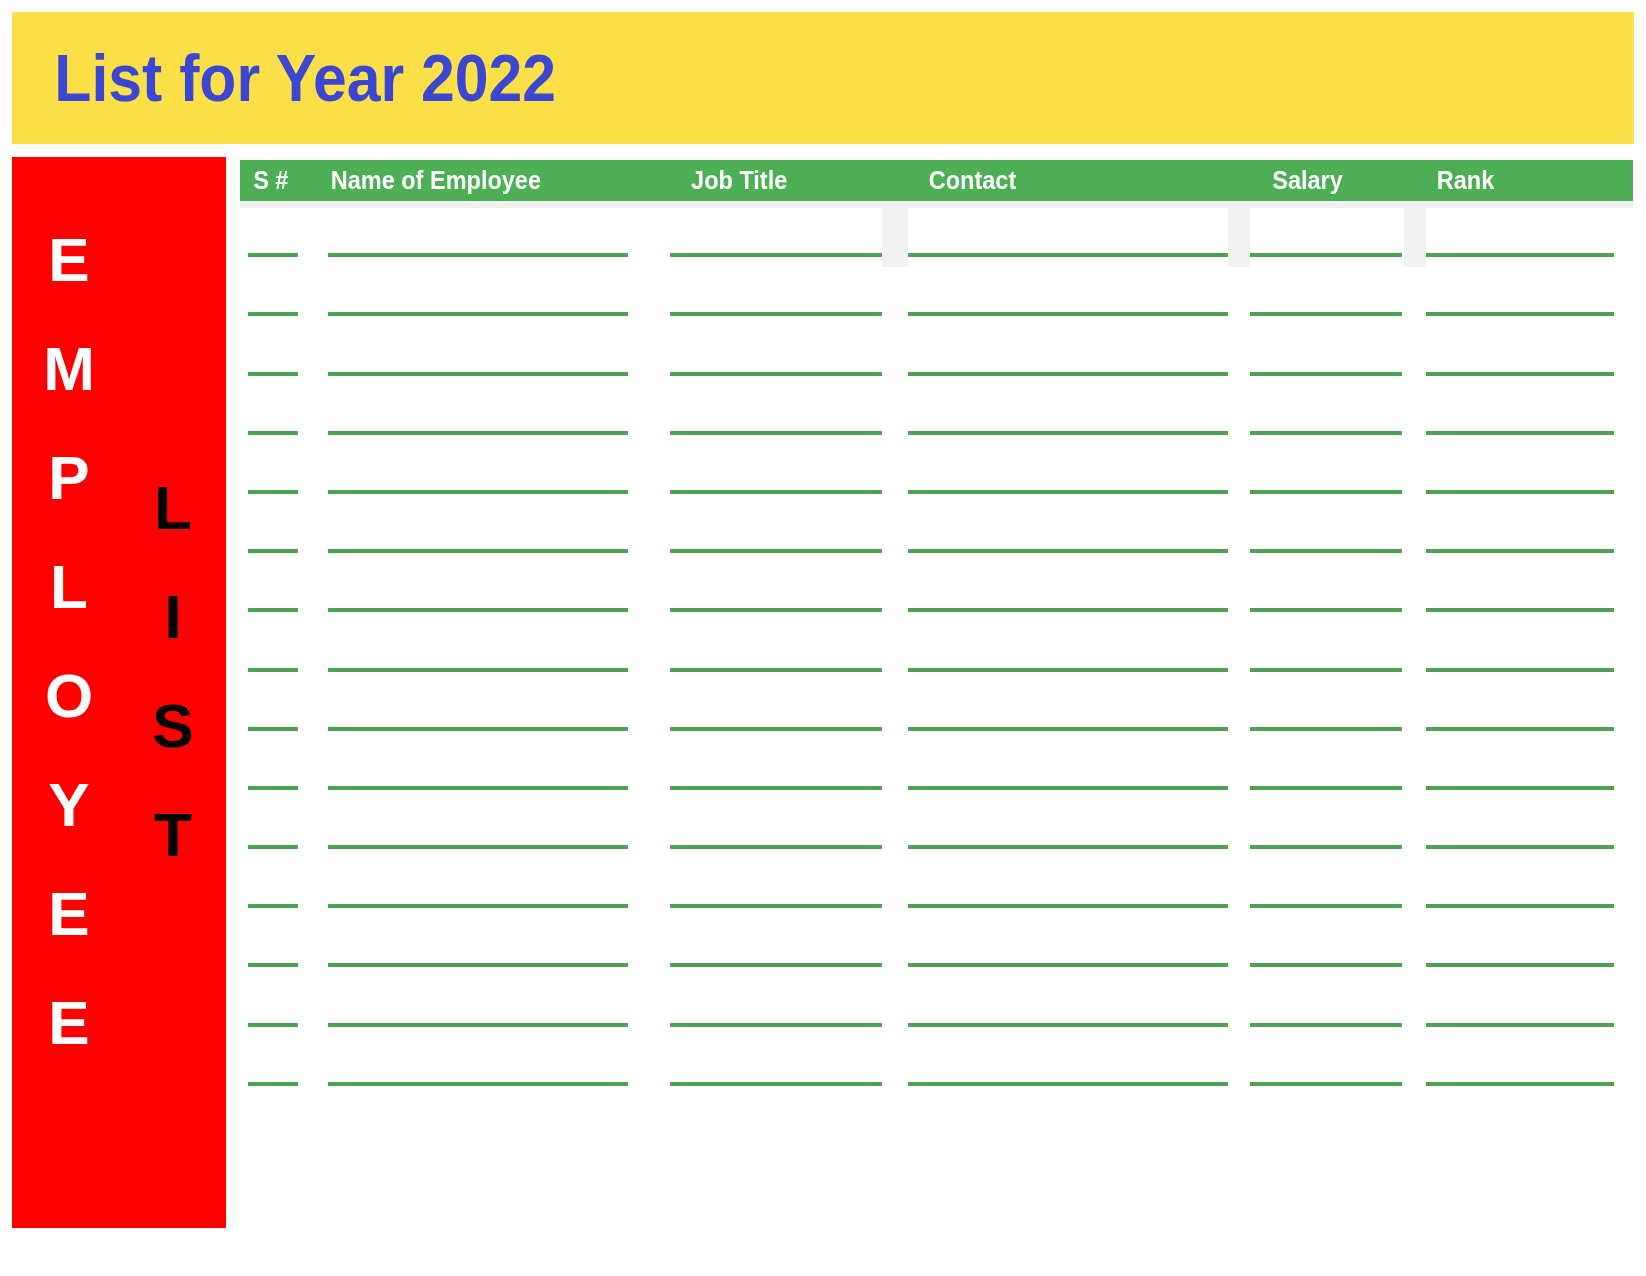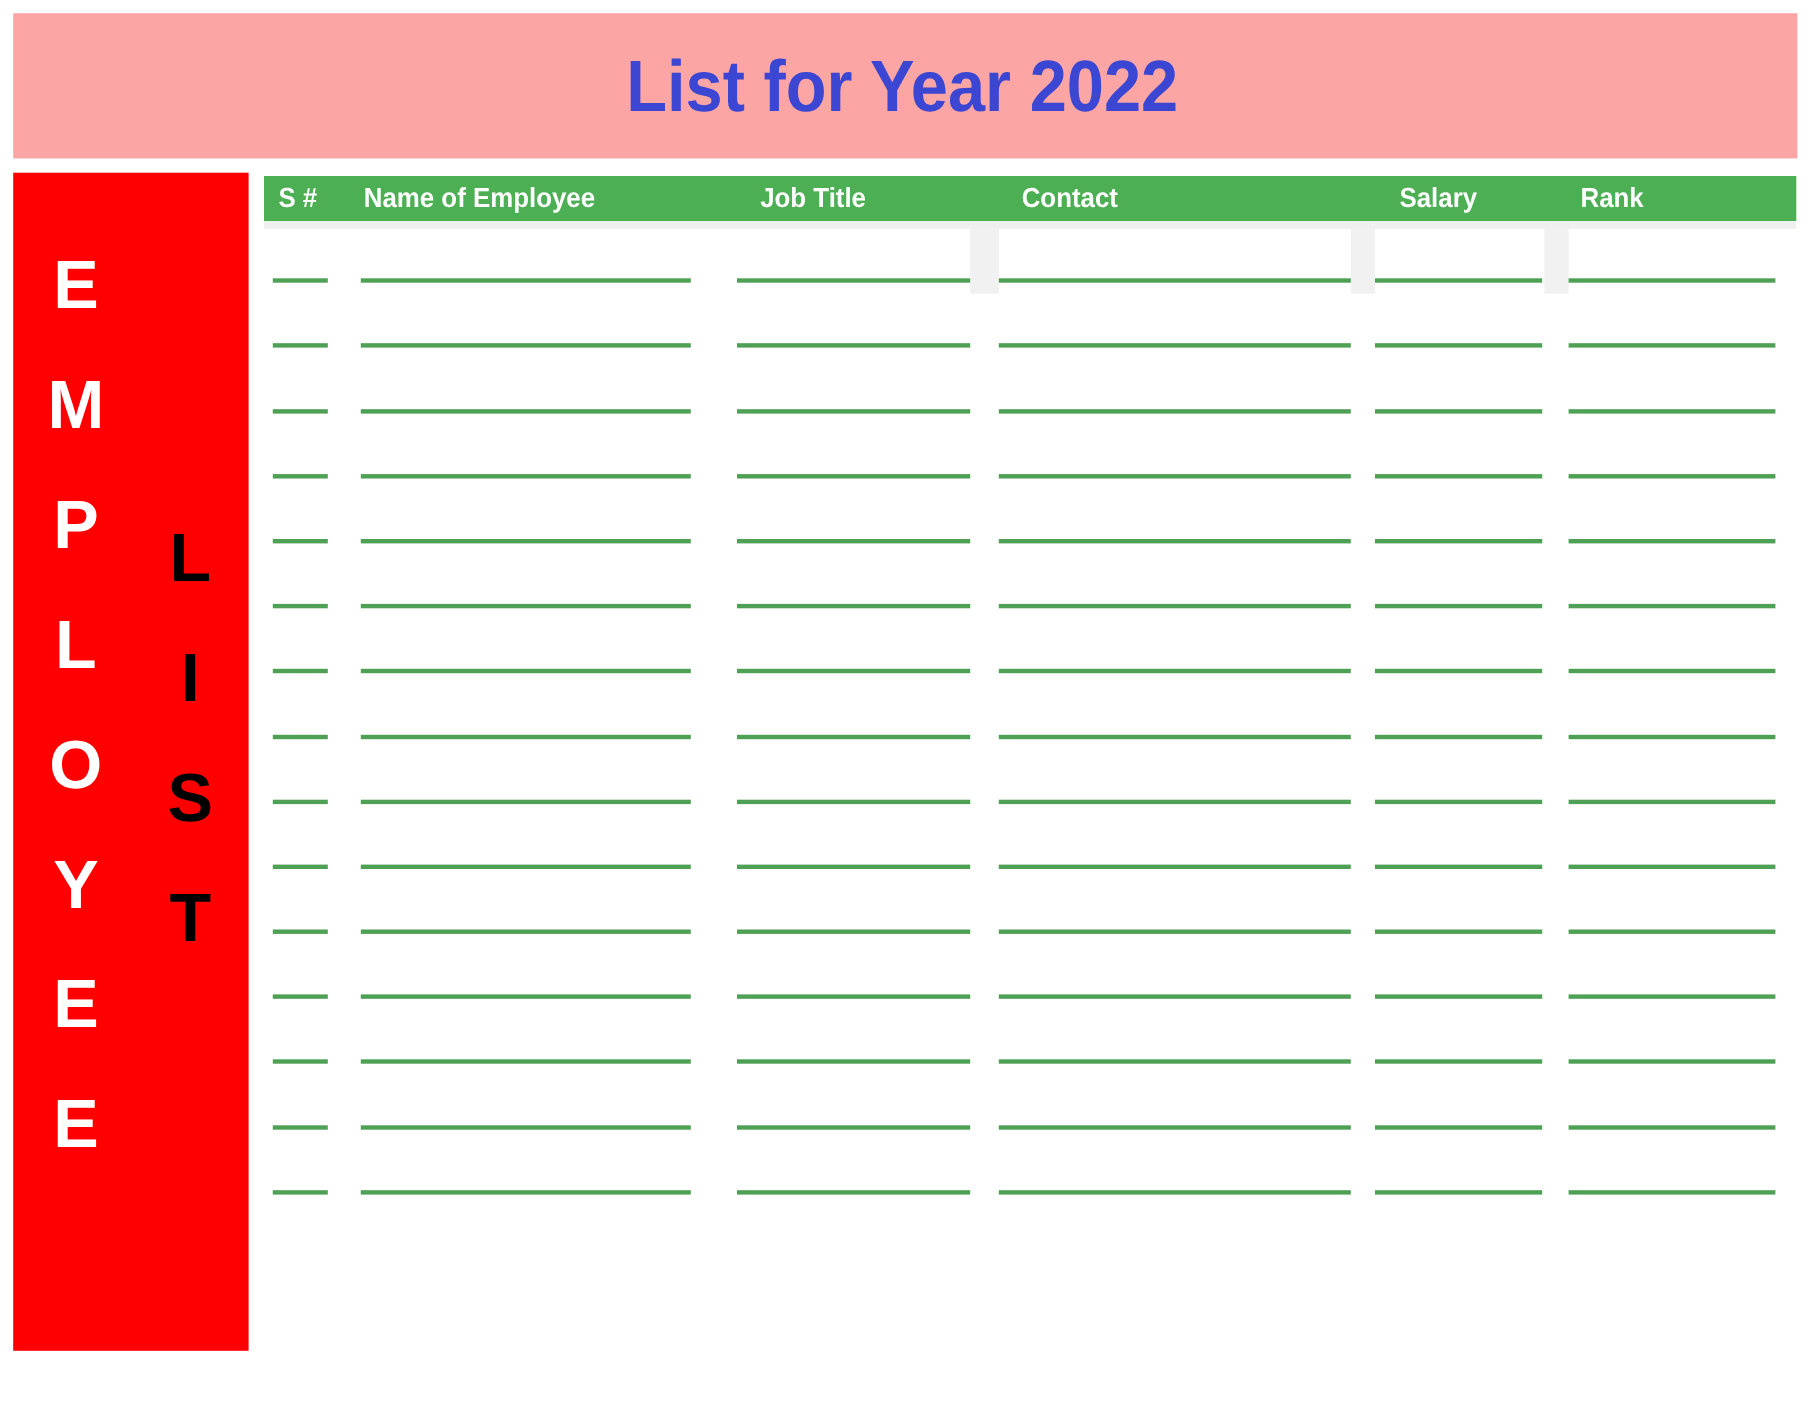--- a/index.html
+++ b/index.html
@@ -46,24 +46,23 @@
     letter-spacing: -0.5px;
     padding-left: 68px;
     line-height: 1;
     transform: scaleX(0.92);
     transform-origin: left center;
     white-space: nowrap;
   }
   .header-year {
     flex: 1;
     height: 132px;
-    background: #fca5a5;
+    background: #fde047;
     display: flex;
     align-items: center;
-    justify-content: center;
   }
   .header-year-text {
     color: #3b46d2;
     font-size: 66px;
     font-weight: bold;
     padding-left: 46px;
     line-height: 1;
     transform: scaleX(0.92);
     transform-origin: left center;
     white-space: nowrap;

